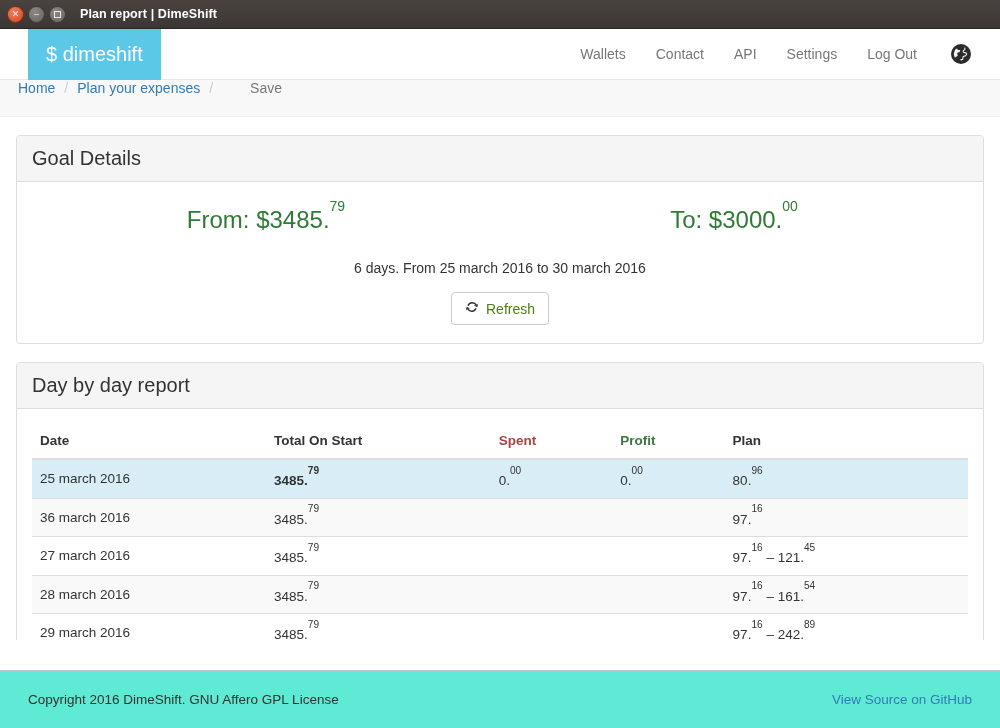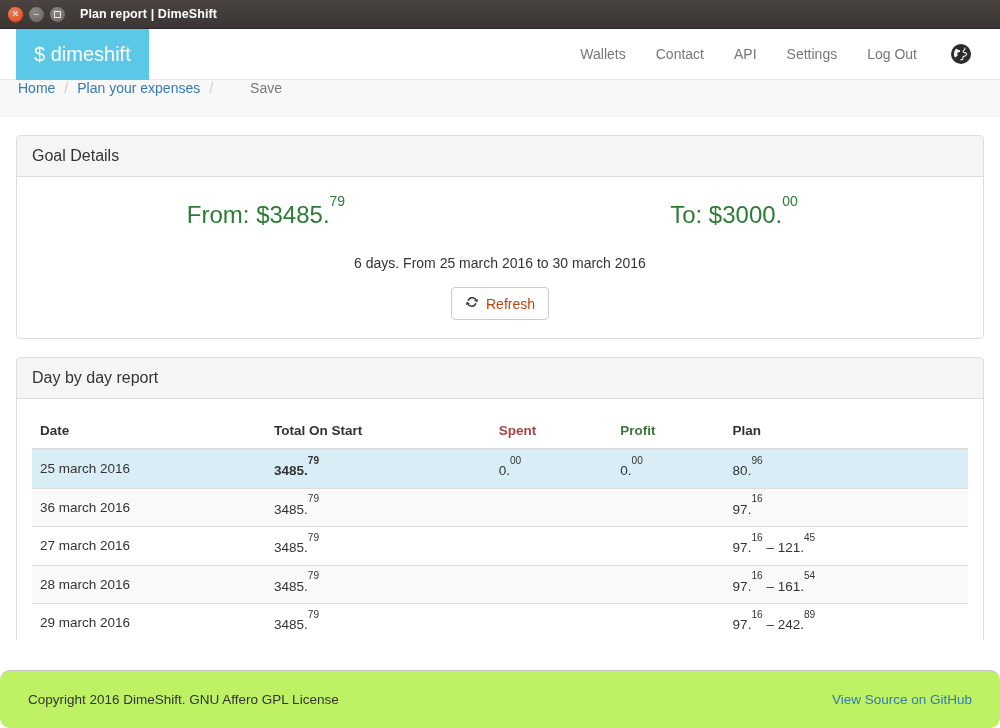--- a/index.html
+++ b/index.html
@@ -36,21 +36,21 @@
 
   
   .navbar {
     height: 51px; background: #ffffff;
     border-bottom: 1px solid #e7e7e7;
     display: flex; align-items: stretch; position: relative;
   }
   .brand {
     background: #5bc8e8; color: #ffffff;
     font-size: 20px; display: flex; align-items: center;
-    padding: 0 18px; margin-left: 16px;
+    padding: 0 18px; margin-left: 28px;
     height: 51px;
   }
   .nav-right {
     margin-left: auto; display: flex; align-items: center;
     padding-right: 18px;
   }
   .nav-link {
     color: #777777; font-size: 14px; text-decoration: none;
     padding: 0 15px; line-height: 51px; display: inline-block;
   }
@@ -71,38 +71,38 @@
   .container { padding: 0 16px; background:#fff; }
 
   .panel {
     border: 1px solid #dddddd; border-radius: 4px;
     background: #ffffff; margin-top: 18px;
   }
   .panel-heading {
     background: #f5f5f5; border-bottom: 1px solid #dddddd;
     padding: 11px 15px; border-radius: 3px 3px 0 0;
   }
-  .panel-title { font-size: 16px; color: #333333; }
+  .panel-title { font-size: 20px; color: #333333; }
   .panel-body { padding: 14px 15px 18px 15px; }
 
   
   .goal-row { display: flex; padding-top: 10px; }
   .goal-col { flex: 1; text-align: center; }
   .goal-amount {
     color: #2c7c35; font-size: 24px; font-weight: normal;
   }
   .goal-amount sup { font-size: 14px; top: -.55em; position: relative; }
   .goal-dates {
     text-align: center; font-size: 14px; color: #333333;
     margin-top: 26px;
   }
   .refresh-wrap { text-align: center; margin-top: 16px; }
   .btn-refresh {
     background: #ffffff; border: 1px solid #cccccc; border-radius: 4px;
-    padding: 7px 13px; font-size: 14px; color: #c2410c;
+    padding: 7px 13px; font-size: 14px; color: #4d7c0f;
     display: inline-flex; align-items: center; gap: 7px;
     cursor: pointer; font-family: "Liberation Sans", sans-serif;
   }
 
   
   table.report { width: 100%; border-collapse: collapse; font-size: 13.5px; }
   table.report th {
     text-align: left; font-weight: bold; padding: 10px 8px;
     border-bottom: 2px solid #dddddd; color: #333333;
   }
@@ -119,22 +119,22 @@
   .plan-val { color: #b5413c; }
   .col-date { width: 25%; }
   .col-total { width: 24%; }
   .col-spent { width: 13%; }
   .col-profit { width: 12%; }
   .col-plan { width: 26%; }
 
   
   .footer {
     position: absolute; left: 0; bottom: 0; width: 1000px; height: 58px;
-    background: #bef264; border-top: 1px solid #c3c3c3;
-    display: flex; align-items: center; padding: 0 28px; font-size: 13.5px; border-radius: 10px;
+    background: #5eead4; border-top: 1px solid #c3c3c3;
+    display: flex; align-items: center; padding: 0 28px; font-size: 13.5px;
   }
   .footer-copy { color: #333333; }
   .footer-link { margin-left: auto; color: #337ab7; text-decoration: none; }
   .content-wrap { height: 611px; overflow: hidden; }
 </style>
 </head>
 <body>
 
 <div class="titlebar">
   <div class="win-btns">

